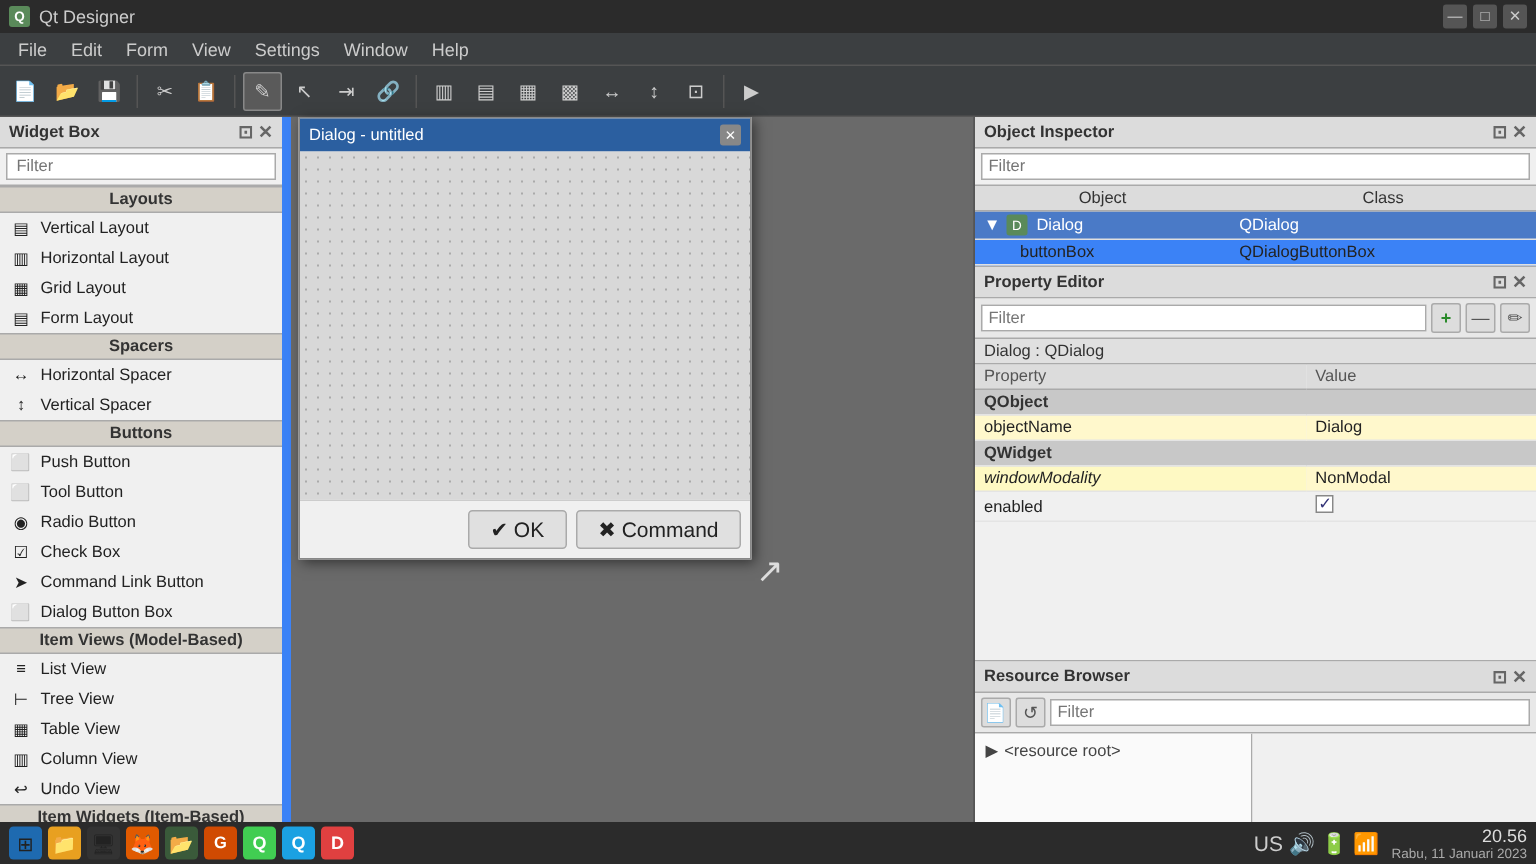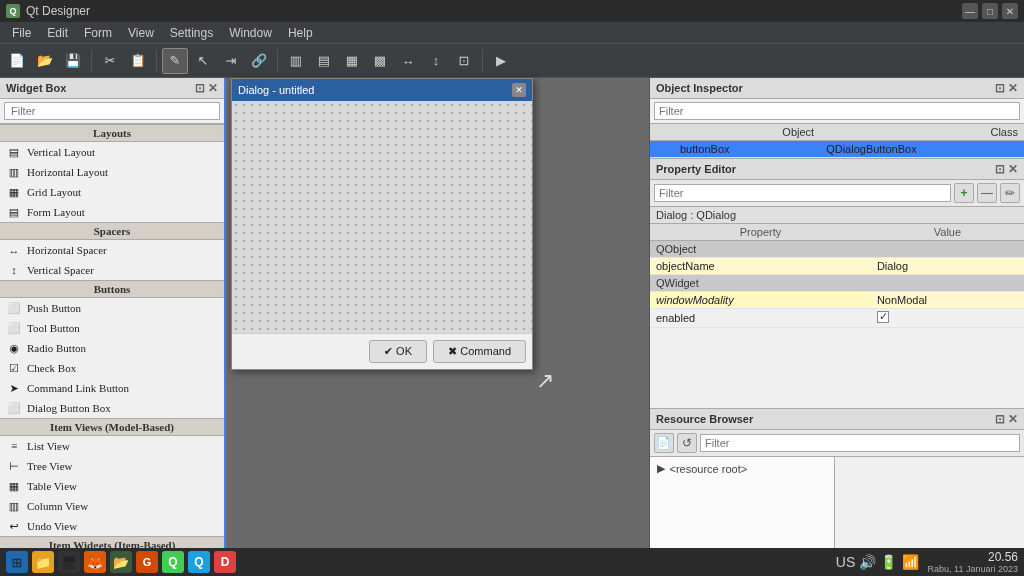--- a/index.html
+++ b/index.html
@@ -71,23 +71,23 @@
     .tool-sep { width: 1px; height: 22px; background: #555; margin: 0 3px; }
 
     
     .main-area {
       display: flex;
       height: calc(576px - 22px - 22px - 34px - 28px);
     }
 
     
     .widget-box {
-      width: 226px;
+      width: 194px;
       background: #f0f0f0;
-      border-right: 2px solid #3b82f6;
+      border-right: 6px solid #3b82f6;
       display: flex;
       flex-direction: column;
       overflow: hidden;
     }
     .panel-header {
       background: #dcdcdc;
       padding: 3px 6px;
       font-size: 11px;
       font-weight: bold;
       color: #333;
@@ -101,21 +101,20 @@
       width: 100%;
       padding: 2px 6px;
       font-size: 11px;
       border: 1px solid #aaa;
       background: #fff;
       outline: none;
     }
     .widget-list {
       overflow-y: auto;
       flex: 1;
-      font-family: Liberation Serif, serif;
     }
     .widget-section {
       background: #d4d0c8;
       padding: 2px 6px;
       font-size: 11px;
       font-weight: bold;
       color: #333;
       text-align: center;
       border-top: 1px solid #aaa;
       border-bottom: 1px solid #aaa;
@@ -188,21 +187,21 @@
     .dialog-footer {
       padding: 6px;
       display: flex;
       justify-content: flex-end;
       gap: 6px;
       background: #f0f0f0;
       border-top: 1px solid #ccc;
     }
     .dialog-btn {
       padding: 4px 14px;
-      font-size: 11px;
+      font-size: 14px;
       background: #e0e0e0;
       border: 1px solid #aaa;
       border-radius: 3px;
       cursor: pointer;
       color: #222;
     }
 
     
     .cursor-arrow {
       position: absolute;
@@ -228,21 +227,21 @@
       flex: 0 0 auto;
     }
     .obj-table {
       width: 100%;
       border-collapse: collapse;
       font-size: 11px;
     }
     .obj-table th {
       background: #dcdcdc;
       padding: 2px 6px;
-      text-align: right;
+      text-align: center;
       border-bottom: 1px solid #aaa;
       font-weight: normal;
       color: #333;
     }
     .obj-table td {
       padding: 2px 6px;
       border-bottom: 1px solid #e0e0e0;
       color: #222;
     }
     .obj-row-selected td { background: #4a7ac7; color: #fff; }
@@ -287,32 +286,32 @@
       border-bottom: 1px solid #aaa;
     }
     .prop-table {
       width: 100%;
       border-collapse: collapse;
       font-size: 11px;
     }
     .prop-table th {
       background: #dcdcdc;
       padding: 2px 6px;
-      text-align: center;
+      text-align: left;
       border-bottom: 1px solid #aaa;
       font-weight: normal;
       color: #555;
     }
     .prop-table td {
       padding: 2px 6px;
       border-bottom: 1px solid #e4e4e4;
     }
     .prop-section td {
       background: #c8c8c8;
-      font-weight: normal;
+      font-weight: bold;
       color: #333;
       padding: 2px 6px;
     }
     .prop-highlight td:first-child { background: #fff8cc; }
     .prop-highlight td:last-child { background: #fff8cc; }
     .prop-highlight2 td:first-child { background: #fef9c3; font-style: italic; }
     .prop-highlight2 td:last-child { background: #fff8cc; }
     .checkbox-true {
       display: inline-block;
       width: 12px; height: 12px;
@@ -326,21 +325,21 @@
       top: -2px; left: 1px;
       font-size: 11px;
       color: #337;
     }
 
     
     .resource-browser {
       background: #f0f0f0;
       border-top: 1px solid #aaa;
       flex: 0 0 auto;
-      height: 140px;
+      height: 108px;
       display: flex;
       flex-direction: column;
     }
     .res-toolbar {
       display: flex;
       align-items: center;
       gap: 3px;
       padding: 3px 4px;
       border-bottom: 1px solid #aaa;
       background: #e8e8e8;
@@ -572,20 +571,27 @@
         <input class="filter-input-sm" placeholder="Filter" style="">
       </div>
       <table class="obj-table">
         <thead>
           <tr>
             <th>Object</th>
             <th>Class</th>
           </tr>
         </thead>
         <tbody>
+          <tr class="obj-row-selected">
+            <td>
+              <span style="margin-right:4px;">▼</span><span style="display:inline-block;width:14px;height:14px;background:#5a8a5a;border-radius:2px;color:#fff;font-size:9px;text-align:center;line-height:14px;margin-right:3px;">D</span>
+              <span>Dialog</span>
+            </td>
+            <td>QDialog</td>
+          </tr>
           <tr class="obj-row-selected2">
             <td class="obj-indent2">buttonBox</td>
             <td>QDialogButtonBox</td>
           </tr>
         </tbody>
       </table>
     </div>
 
     <div class="property-editor">
       <div class="panel-header">

